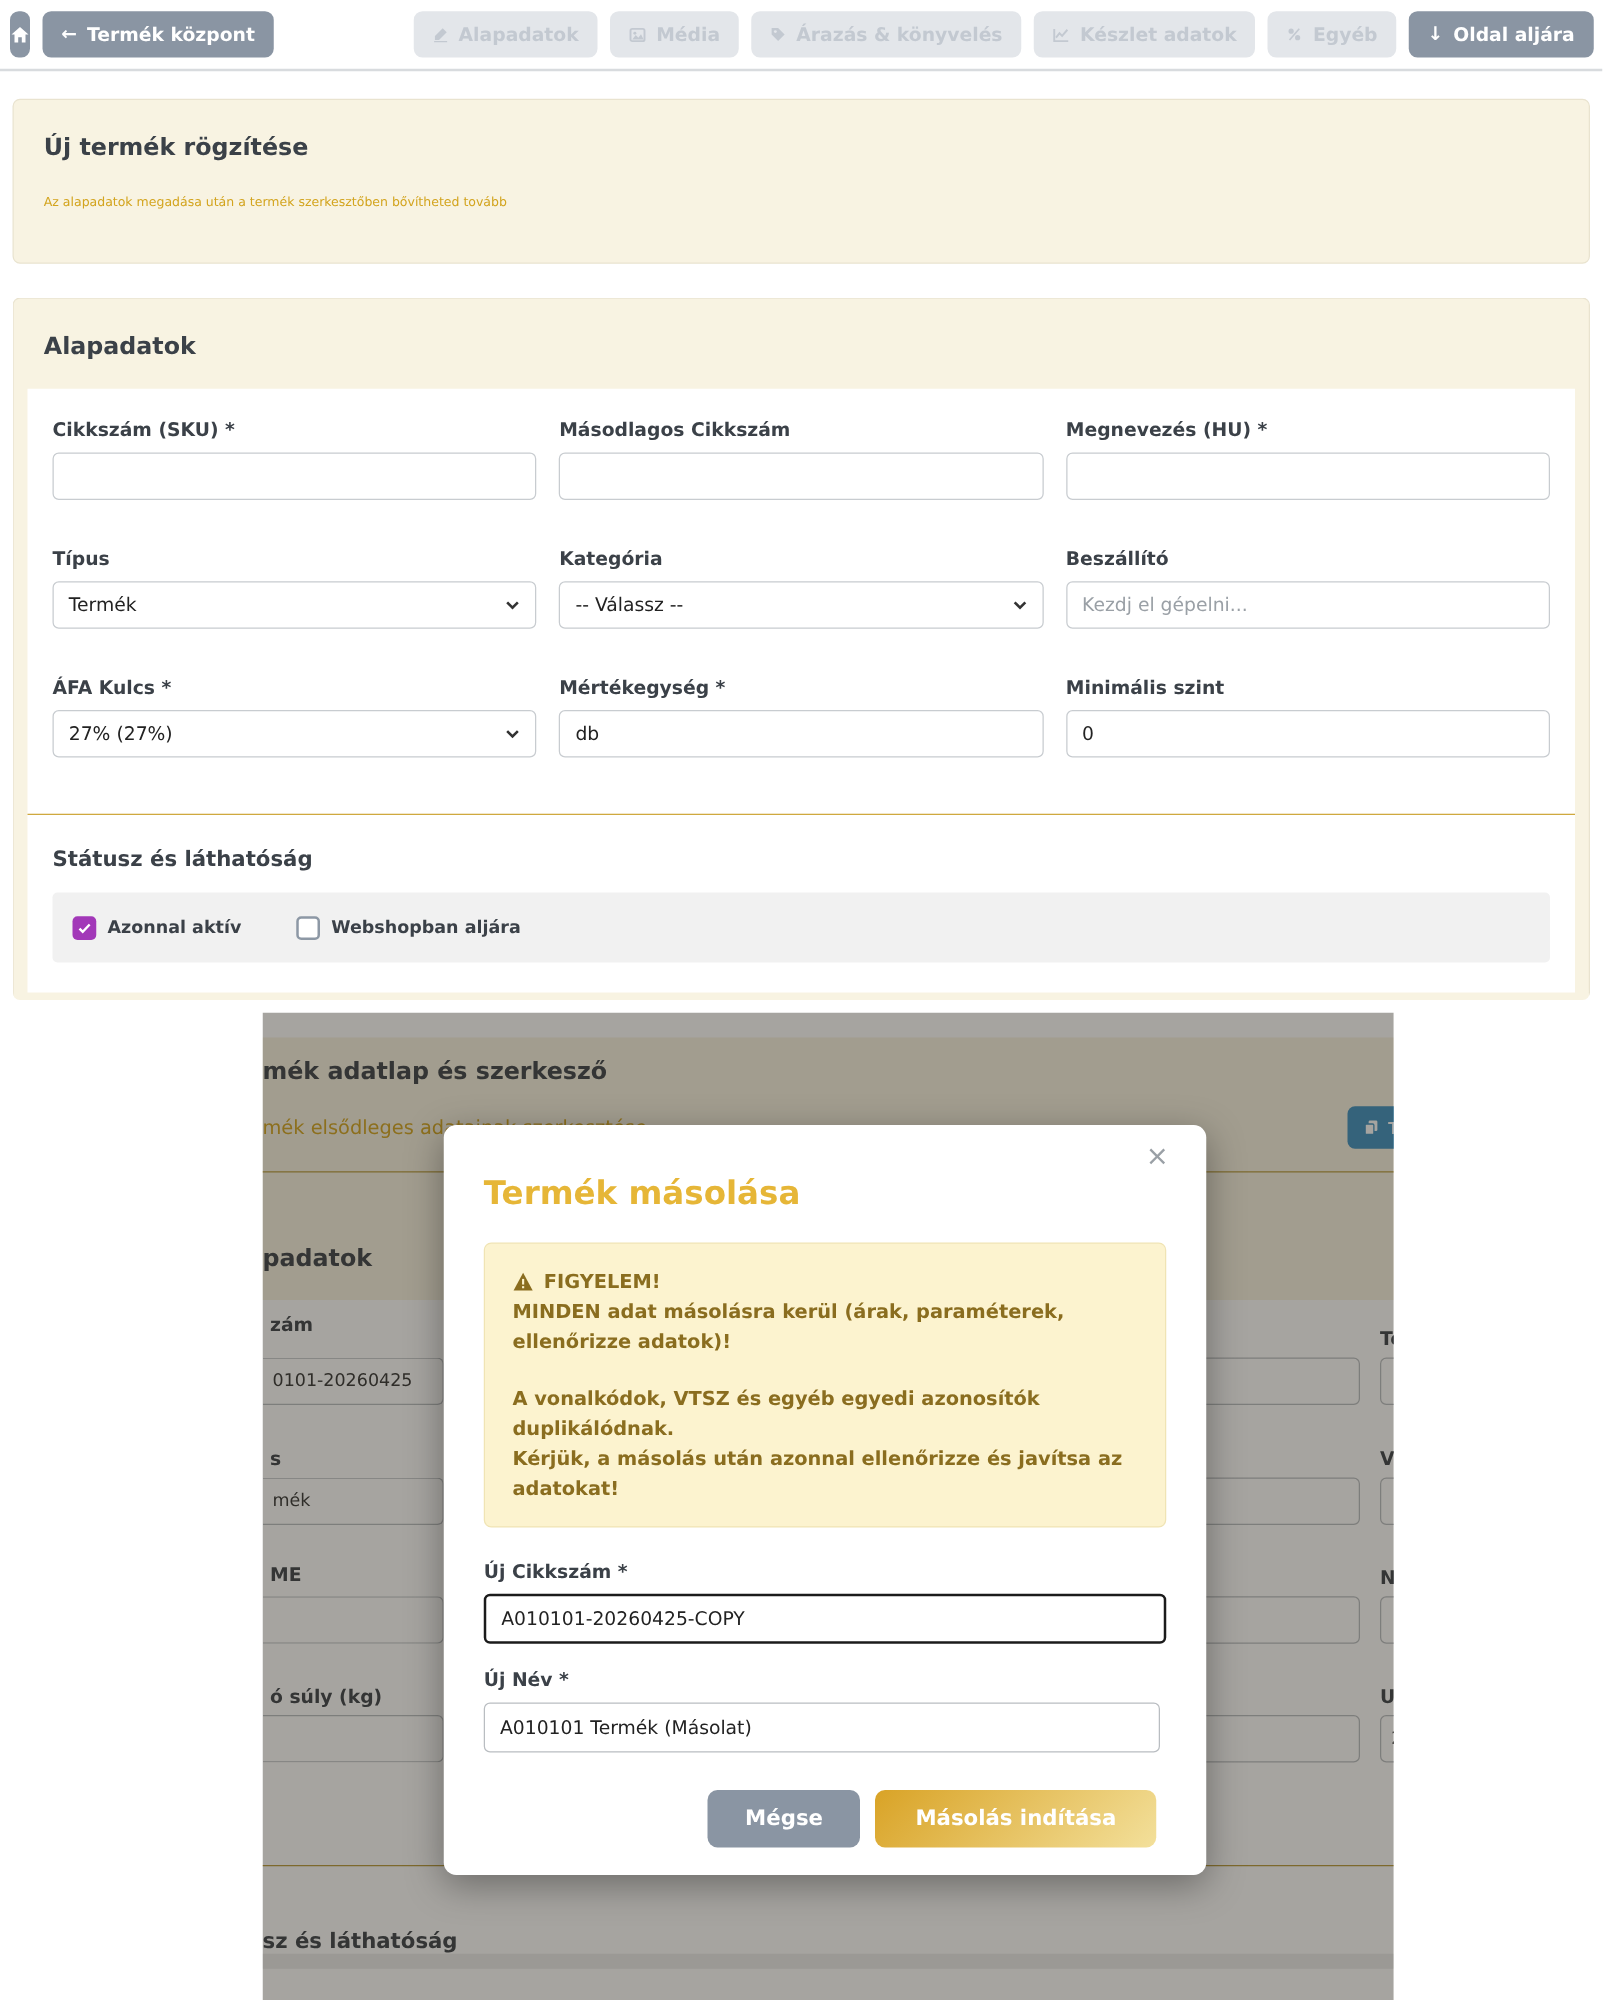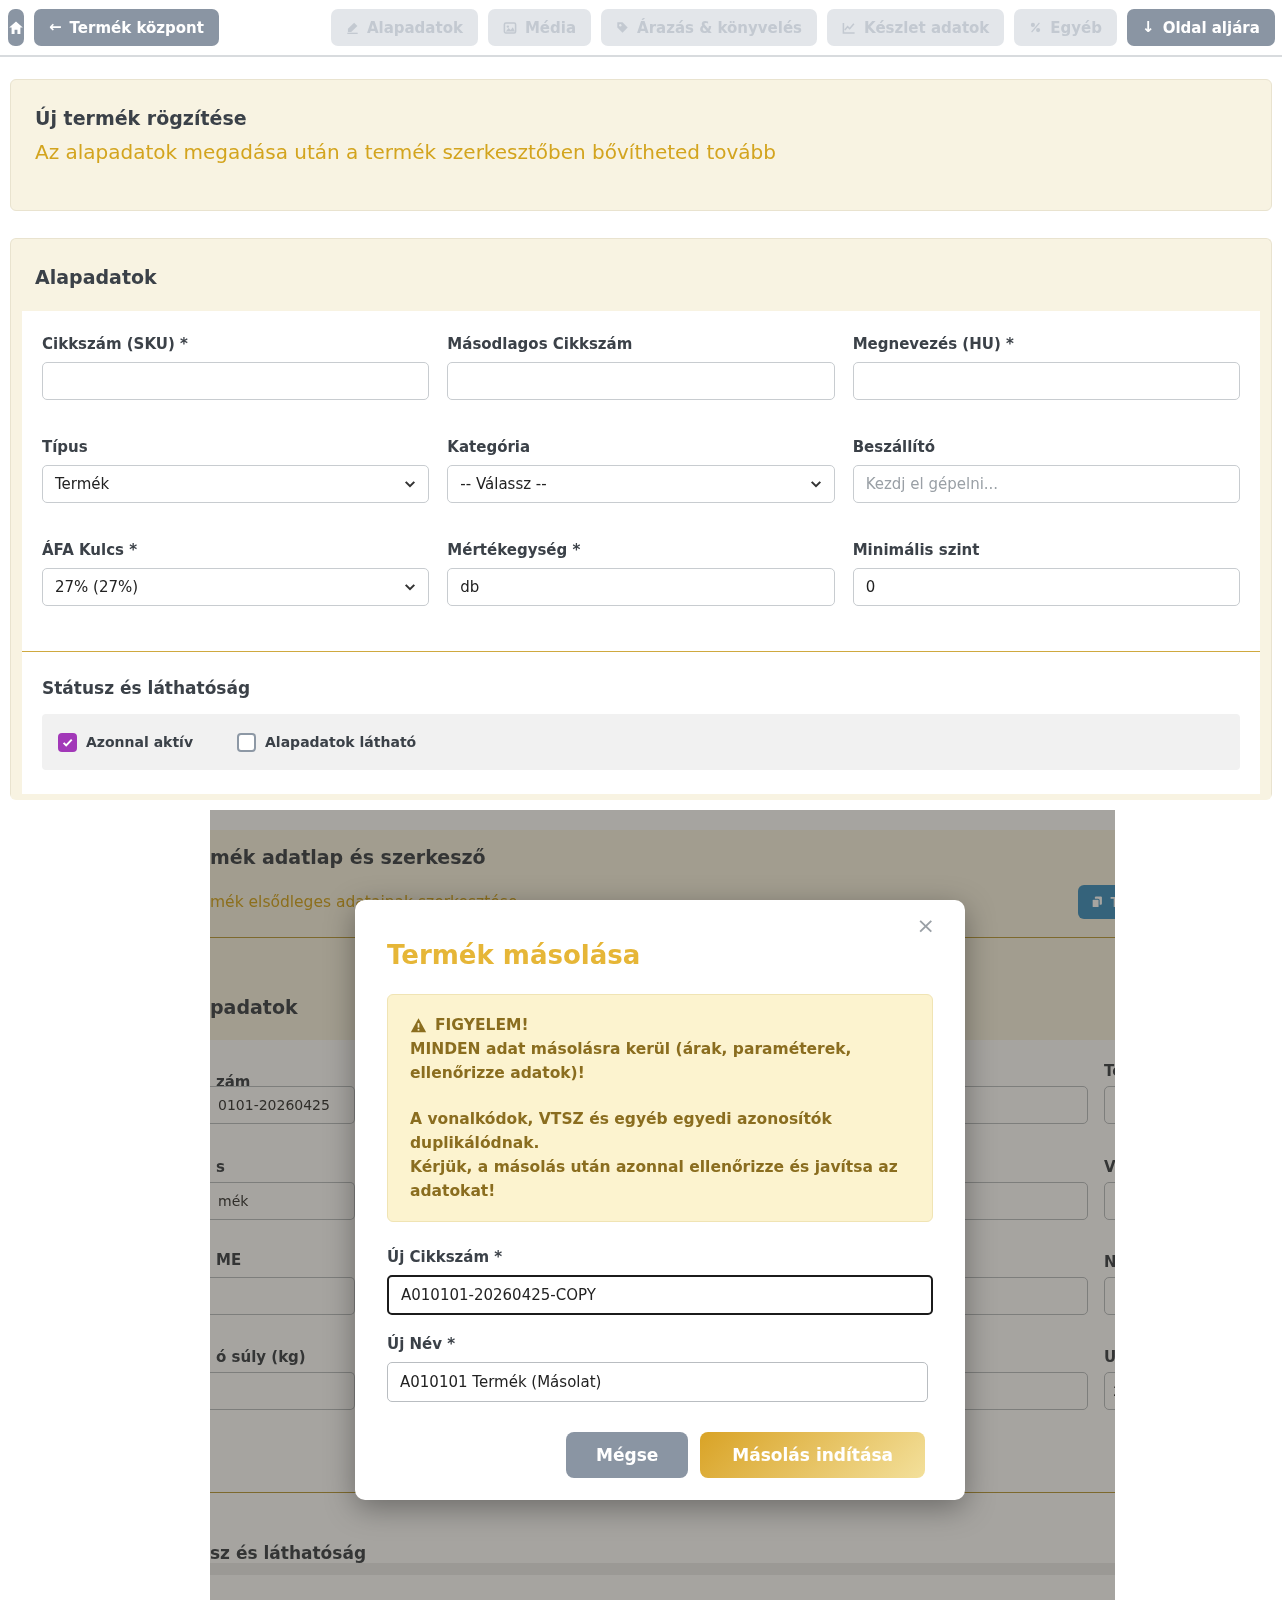--- a/index.html
+++ b/index.html
@@ -23,21 +23,21 @@
   .btn-disabled{background:#e3e6ea;color:#c3c9d1;cursor:default;}
   .home-btn{width:37px;padding:0;}
   .tab-group{display:flex;gap:10px;margin-left:102px;}
   .nav-right{display:flex;gap:12px;margin-left:auto;}
   .icon{display:inline-flex;align-items:center;line-height:1;}
 
   
   .panel{margin:0 10px;background:var(--cream);border:1px solid var(--cream-border);border-radius:6px;}
   .panel-intro{margin-top:22px;height:132px;padding:27px 24px;}
   .panel-title{font-size:19px;font-weight:bold;color:var(--dark);}
-  .panel-sub{margin-top:11px;font-size:20px;color:#d3a41e;}
+  .panel-sub{margin-top:28px;font-size:10px;color:#d3a41e;}
 
   .panel-main{margin-top:27px;padding:0 11px;border-bottom:6px solid var(--cream);}
   .panel-main .hd{padding:27px 13px 23px;}
   .form-area{background:#fff;padding:24px 20px 45px;}
   .form-grid{display:grid;grid-template-columns:repeat(3,1fr);column-gap:18px;row-gap:38px;}
   .field label{display:block;font-size:15px;font-weight:bold;margin-bottom:9px;color:var(--dark);}
   .tinput{width:100%;height:38px;border:1px solid var(--muted-border);border-radius:5px;
           padding:0 12px;font-size:15px;font-family:inherit;color:#222;background:#fff;outline:none;}
   .tinput::placeholder{color:#9aa0a6;}
   .sel{display:flex;align-items:center;justify-content:space-between;height:38px;
@@ -250,21 +250,21 @@
       <span class="cb-item">
         <span class="cb on">
           <svg viewBox="0 0 20 20" width="13" height="13">
               <path d="M4 10.5 l4 4 L16.5 5.5" stroke="#fff" stroke-width="3" fill="none"></path>
             </svg>
         </span>
         <span>Azonnal aktív</span>
       </span>
       <span class="cb-item">
         <span class="cb off"></span>
-        <span>Alapadatok látható</span>
+        <span>Webshopban aljára</span>
       </span>
     </div>
   </div>
 </section>
 
 <div class="shot2">
 
   <div>
     <div class="bg-topstrip"></div>
 
@@ -281,21 +281,21 @@
         <span>T</span>
       </button>
     </div>
 
     <div class="bg-header2">
       <div class="bg-section-title">padatok</div>
     </div>
 
     <div class="bg-form">
 
-      <span class="bg-label" style="top:33px;left:6px">zám</span>
+      <span class="bg-label" style="top:11px;left:6px">zám</span>
       <div class="bg-in cutleft" style="top:46px">0101-20260425</div>
       <div class="bg-in" style="top:46px;left:600px;width:278px"></div>
       <span class="bg-label" style="top:22px;left:894px">Term</span>
       <div class="bg-in" style="top:46px;left:894px;width:110px"></div>
 
       <span class="bg-label" style="top:118px;left:6px">s</span>
       <div class="bg-in cutleft" style="top:142px">mék</div>
       <div class="bg-in" style="top:142px;left:600px;width:278px"></div>
       <span class="bg-label" style="top:118px;left:894px">VTSZ</span>
       <div class="bg-in" style="top:142px;left:894px;width:110px"></div>

